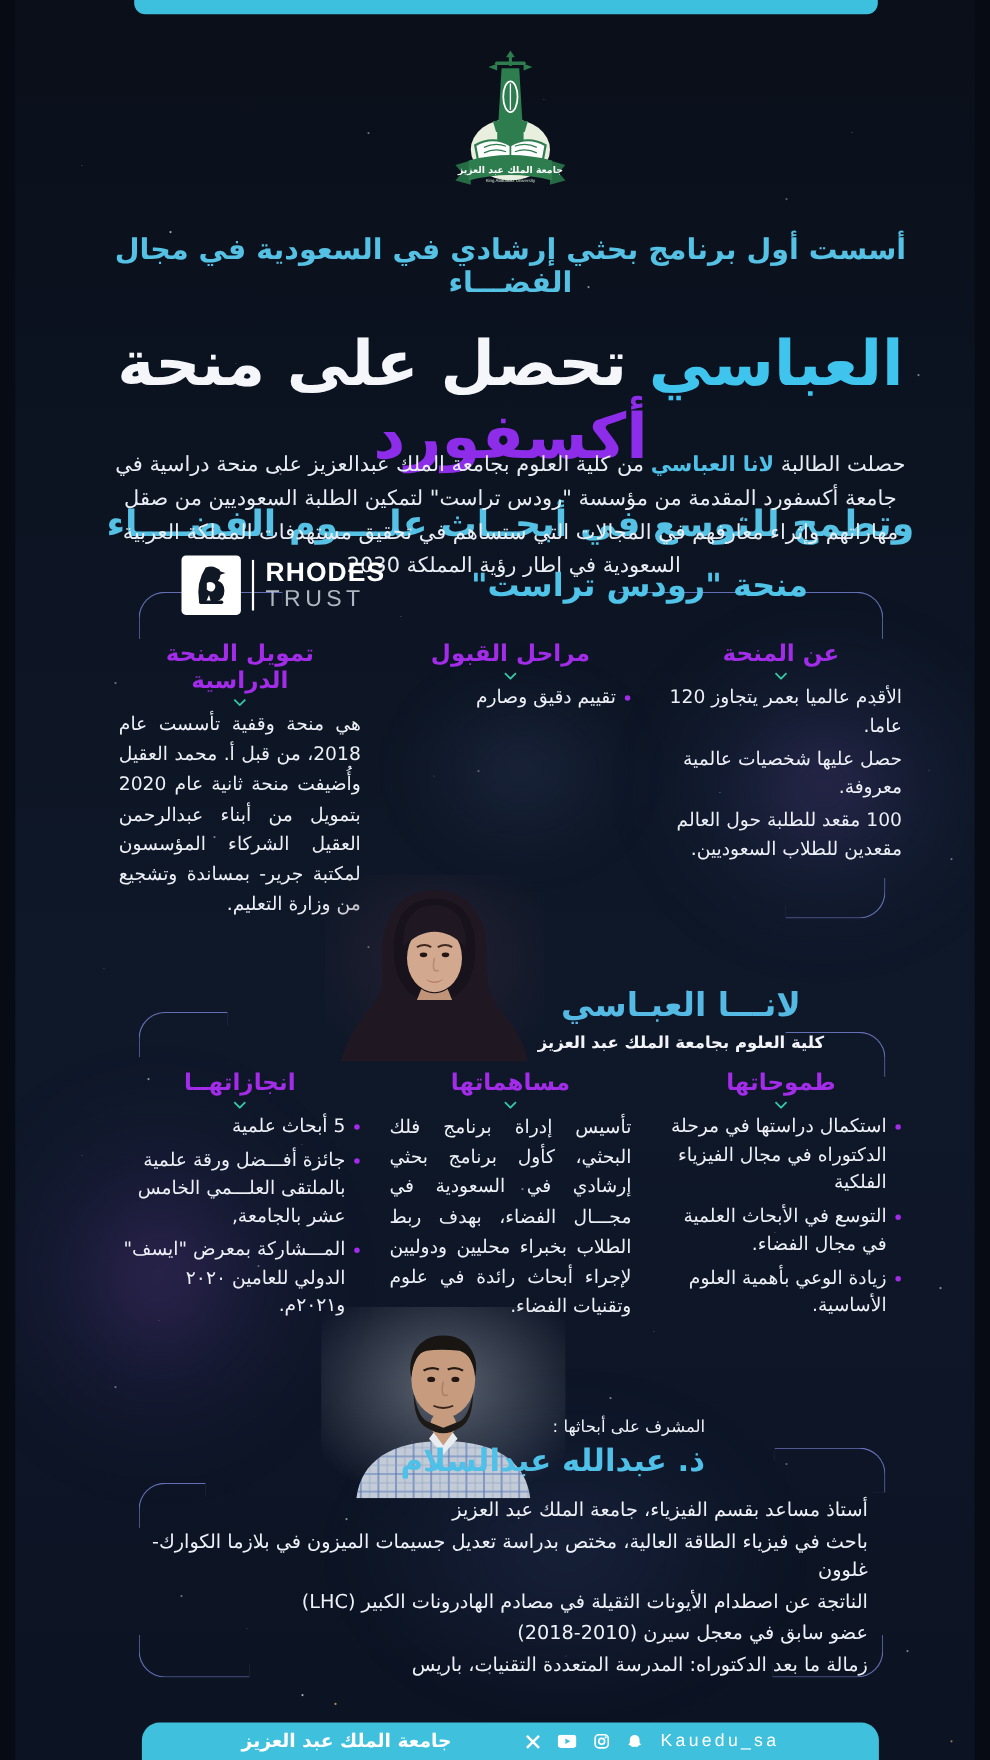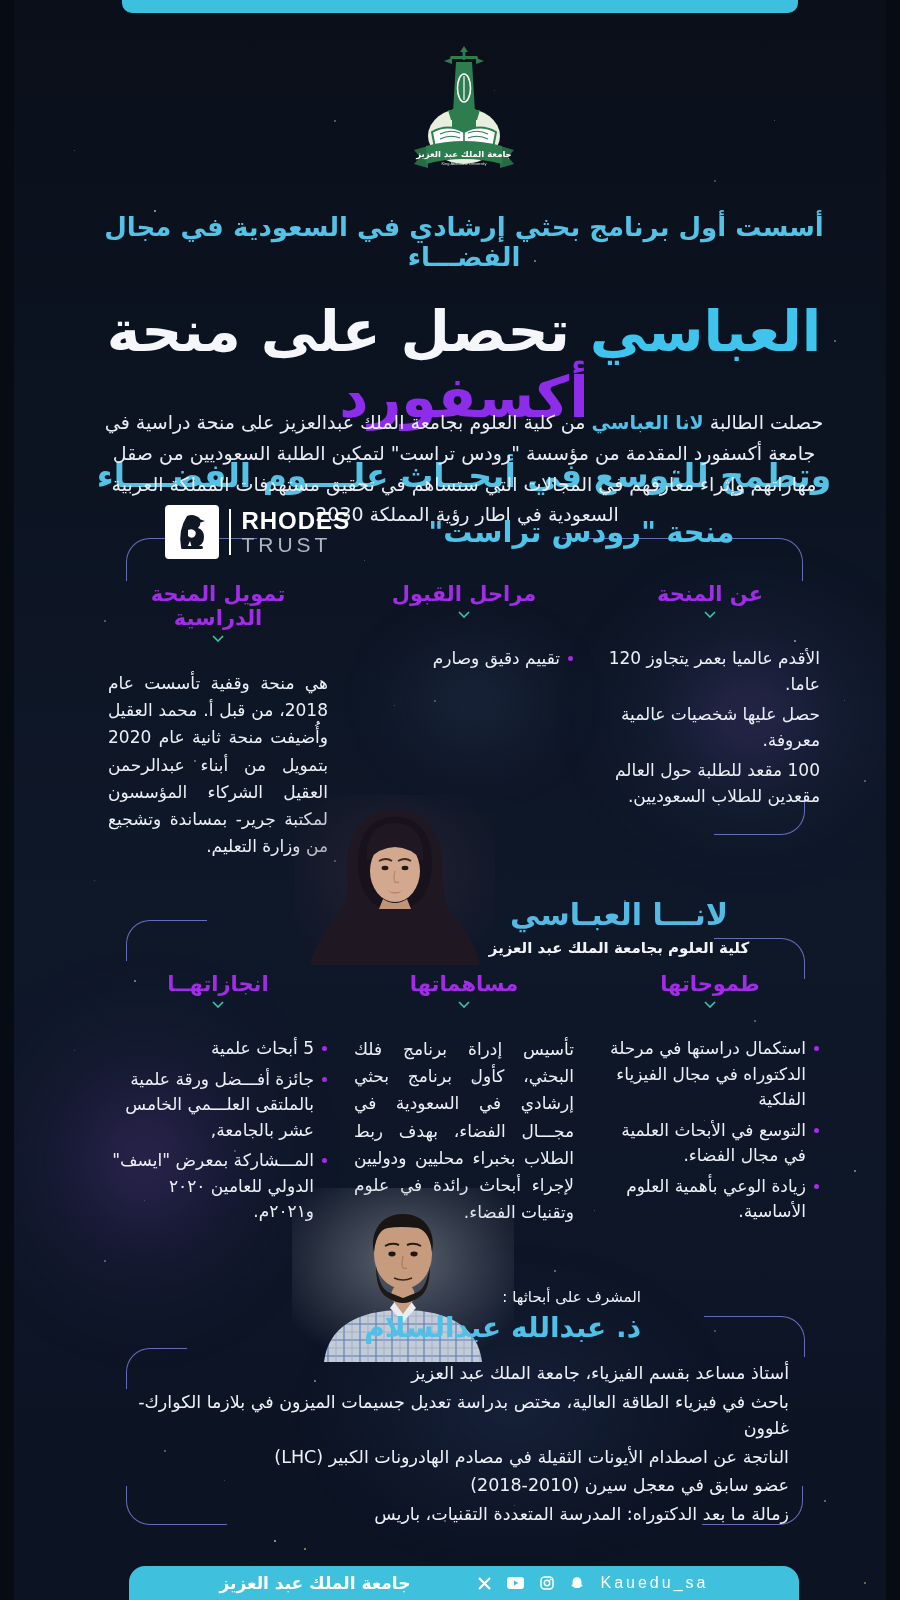--- a/index.html
+++ b/index.html
@@ -55,21 +55,21 @@
   .rhodes-div{width:2px;height:46px;background:#ffffff;}
   .rhodes-words{display:flex;flex-direction:column;line-height:1.05;font-family:"Liberation Sans",sans-serif;}
   .rhodes-w1{font-size:24px;font-weight:bold;color:#ffffff;letter-spacing:1px;}
   .rhodes-w2{font-size:21px;color:#aeb6c1;letter-spacing:4px;}
   
   .cols{position:absolute;left:94px;width:712px;display:flex;direction:rtl;gap:26px;}
   .cols1{top:582px;} .cols2{top:972px;}
   .col{flex:1;min-width:0;}
   .col h3{margin:0;text-align:center;font-size:21px;font-weight:bold;color:#a32ce8;}
   .chev{display:block;margin:5px auto 0;width:12px;height:7px;}
-  .col .content{margin-top:28px;}
+  .col .content{margin-top:4px;}
   ul.items{list-style:none;margin:0;padding:0;direction:rtl;text-align:right;}
   ul.items li{position:relative;font-size:17px;line-height:1.5;color:#edf0f6;margin-bottom:5px;}
   ul.bullets li{padding-right:14px;}
   ul.bullets li::before{content:"";position:absolute;right:1px;top:10px;width:5px;height:5px;border-radius:50%;background:#a32ce8;}
   p.just{margin:0;direction:rtl;text-align:justify;text-align-last:right;font-size:17px;line-height:1.6;color:#edf0f6;}
   
   .lana-photo{position:absolute;left:281px;top:795px;width:200px;height:170px;}
   .lana-block{position:absolute;top:897px;left:455px;width:300px;text-align:center;direction:rtl;}
   .lana-name{font-size:30px;font-weight:bold;color:#54b9e3;}
   .lana-sub{margin-top:7px;font-size:15px;font-weight:bold;color:#f2f4f8;}

